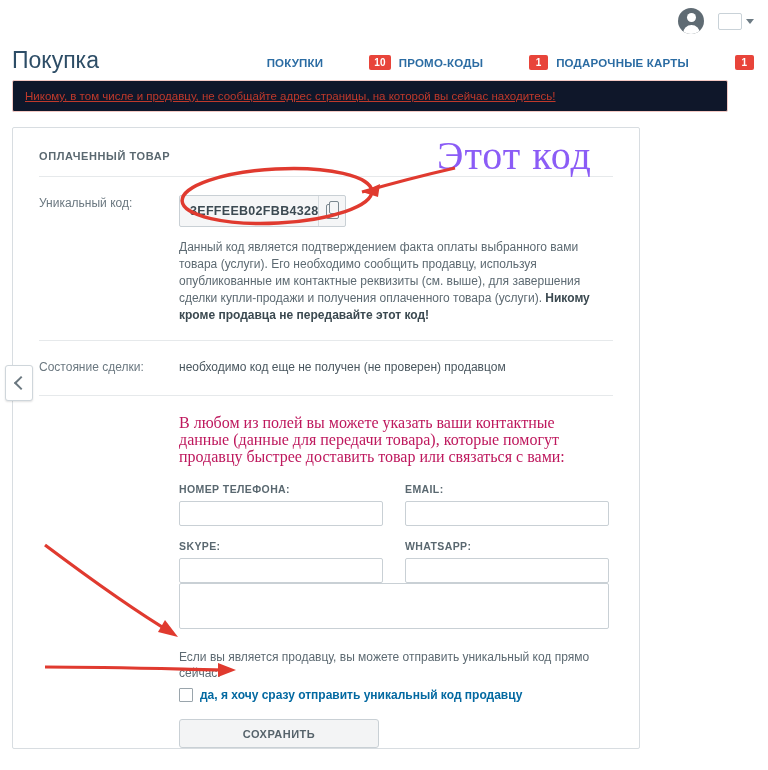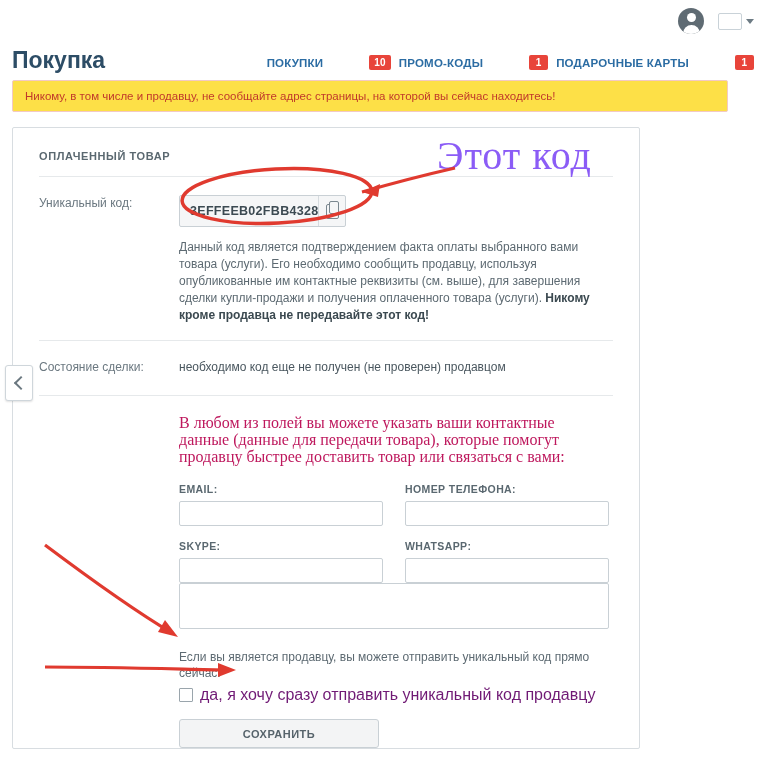--- a/index.html
+++ b/index.html
@@ -85,21 +85,21 @@
     left: 12px;
     right: 14px;
     display: flex;
     align-items: flex-end;
     justify-content: space-between;
     height: 30px;
   }
   .page-title {
     font-size: 23px;
     color: #2d4d66;
-    font-weight: bold;
+    font-weight: normal;
     line-height: 1;
   }
   .nav-links {
     display: flex;
     align-items: center;
     gap: 8px;
     padding-bottom: 2px;
   }
   .nav-link {
     display: flex;
@@ -126,26 +126,27 @@
     margin-left: 40px;
   }
 
   
   .warning {
     position: absolute;
     top: 80px;
     left: 12px;
     width: 716px;
     box-sizing: border-box;
-    background: #fde047;
+    background: #0f172a;
     border: 1px solid #f3c9c4;
     border-radius: 2px;
     color: #c0392b;
     font-size: 11.5px;
     padding: 9px 12px;
+    text-decoration: underline;
   }
 
   
   .panel {
     position: absolute;
     top: 127px;
     left: 12px;
     width: 628px;
     box-sizing: border-box;
     background: #ffffff;
@@ -311,22 +312,23 @@
   }
   .checkbox-box {
     width: 12px;
     height: 12px;
     border: 1px solid #9aa5ac;
     background: #fff;
     border-radius: 1px;
     flex-shrink: 0;
   }
   .checkbox-label {
-    font-size: 16px;
-    color: #701a75;
+    font-size: 12px;
+    color: #0369a1;
+    font-weight: bold;
   }
   .save-btn {
     margin-top: 16px;
     width: 200px;
     height: 29px;
     background: #f3f4f5;
     border: 1px solid #c9d0d5;
     border-radius: 3px;
     font-size: 11px;
     font-weight: bold;
@@ -444,25 +446,25 @@
 
   <div class="hr" style="margin-top:20px;"></div>
 
   <div class="row">
     <div class="row-label"></div>
     <div class="row-content">
       <div class="contacts-intro">В любом из полей вы можете указать ваши контактные данные (данные для передачи товара), которые помогут продавцу быстрее доставить товар или связаться с вами:</div>
 
       <div class="fields-grid">
         <div>
-          <div class="field-label">EMAIL:</div>
+          <div class="field-label">НОМЕР ТЕЛЕФОНА:</div>
           <input class="text-input" type="text" value="" style="">
         </div>
         <div>
-          <div class="field-label">НОМЕР ТЕЛЕФОНА:</div>
+          <div class="field-label">EMAIL:</div>
           <input class="text-input" type="text" value="" style="">
         </div>
         <div class="field-gap">
           <div class="field-label">SKYPE:</div>
           <input class="text-input" type="text" value="" style="">
         </div>
         <div class="field-gap">
           <div class="field-label">WHATSAPP:</div>
           <input class="text-input" type="text" value="" style="">
         </div>

